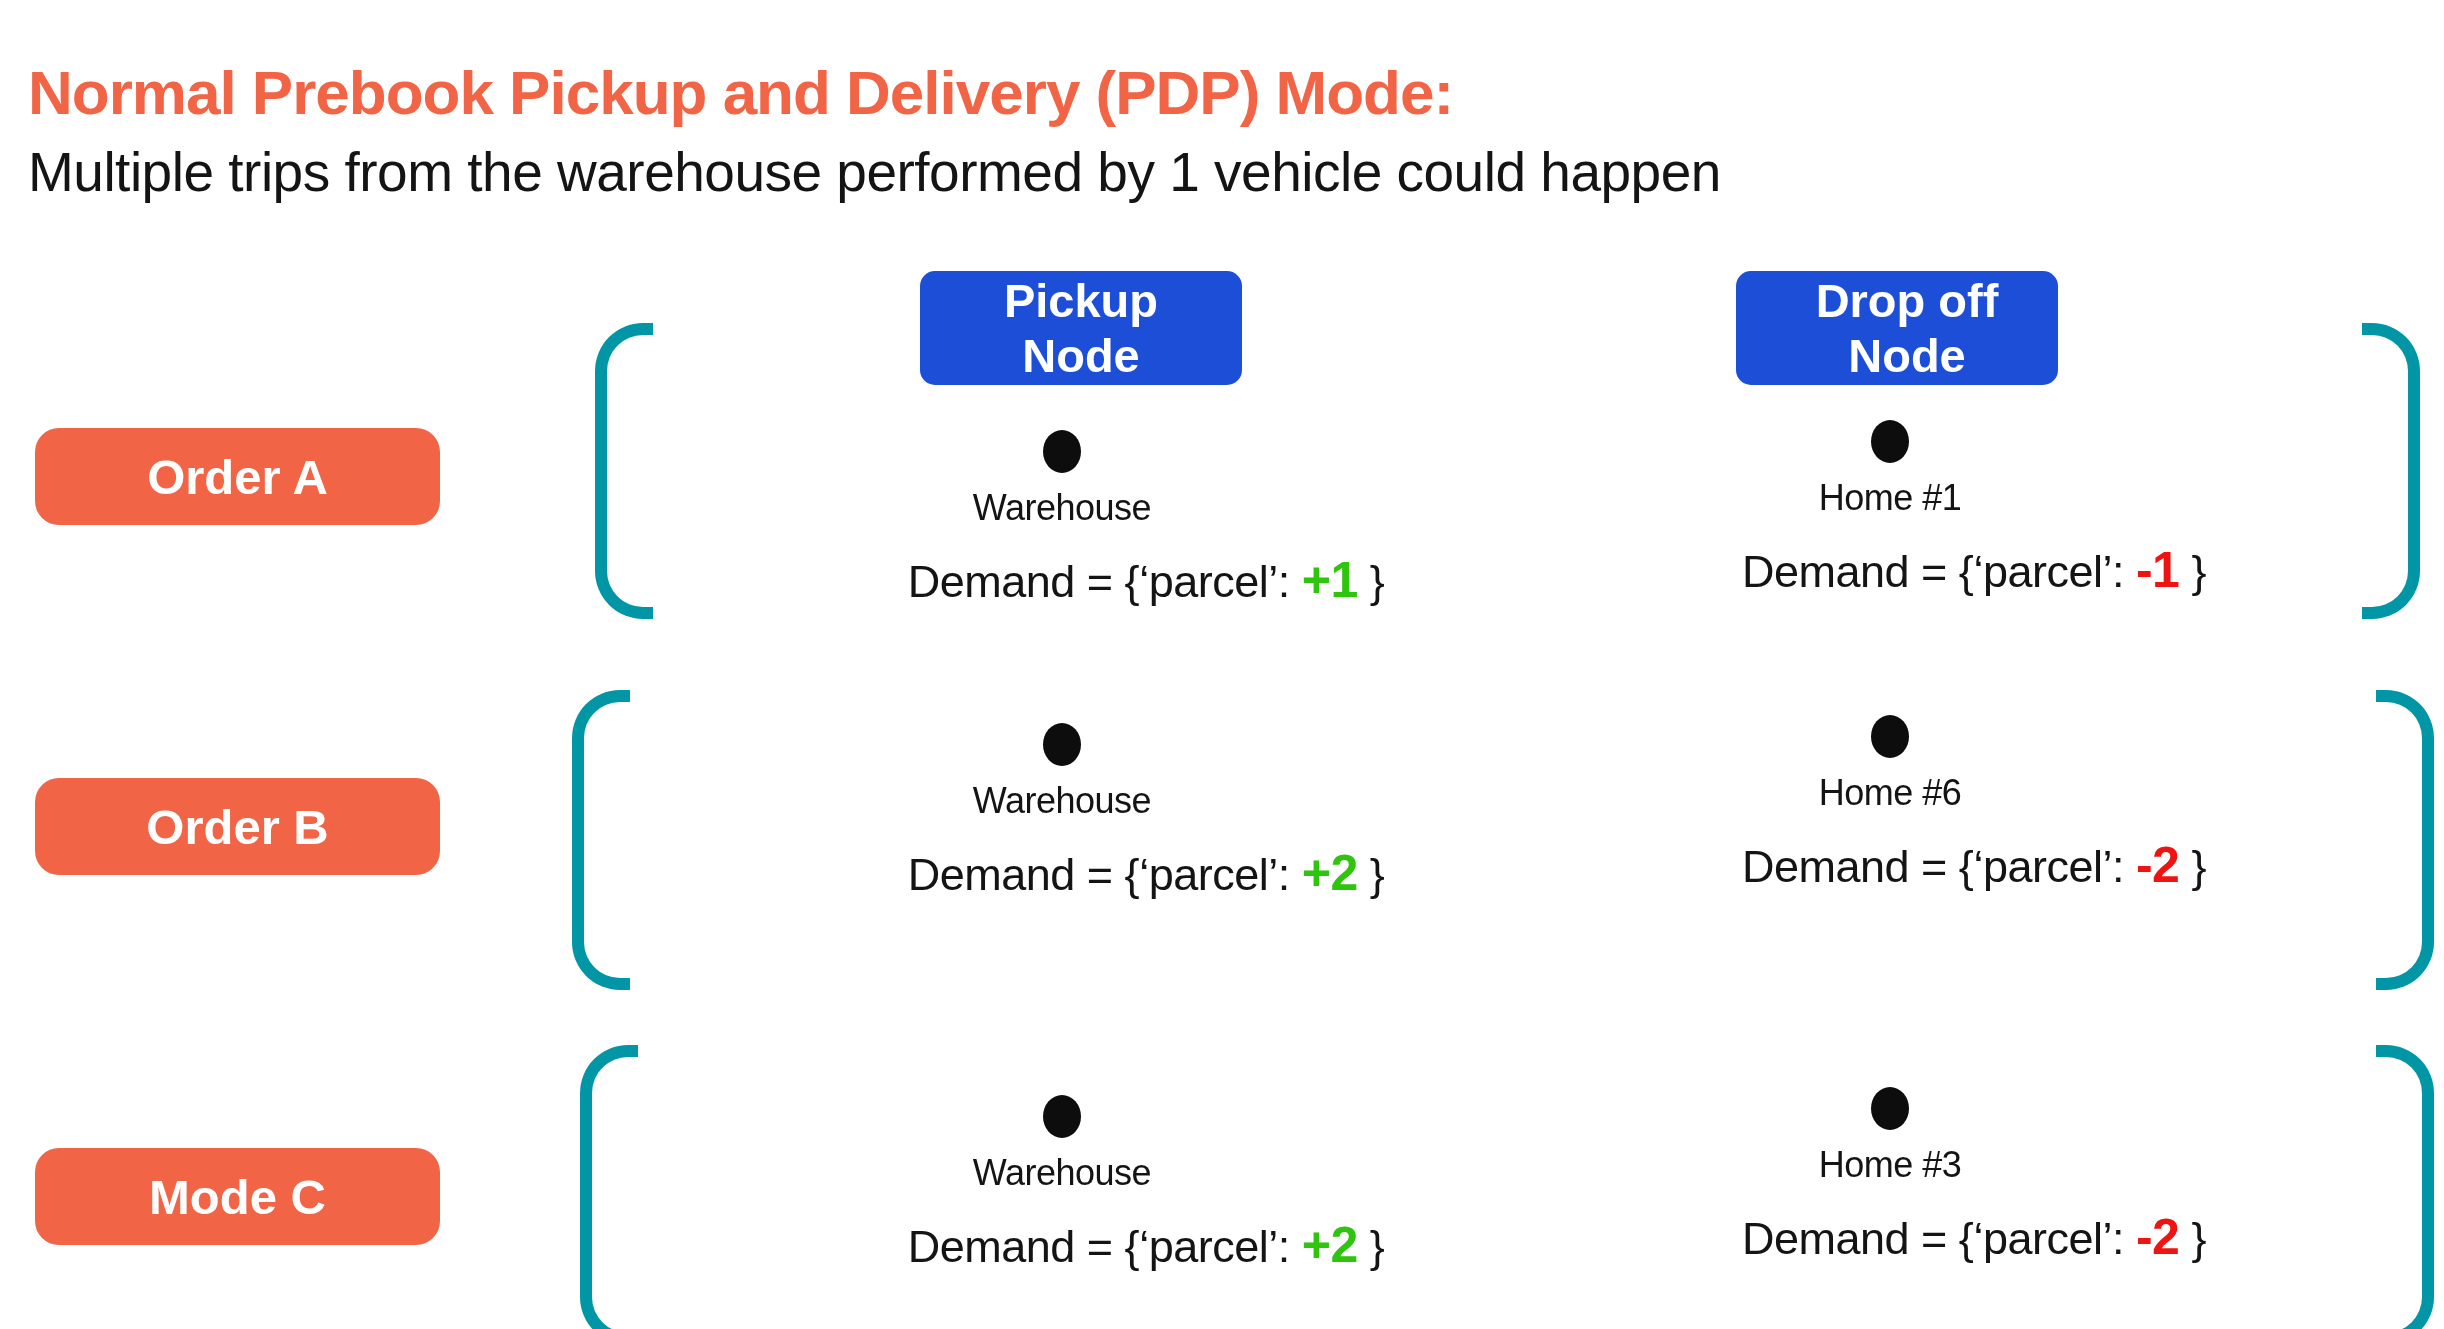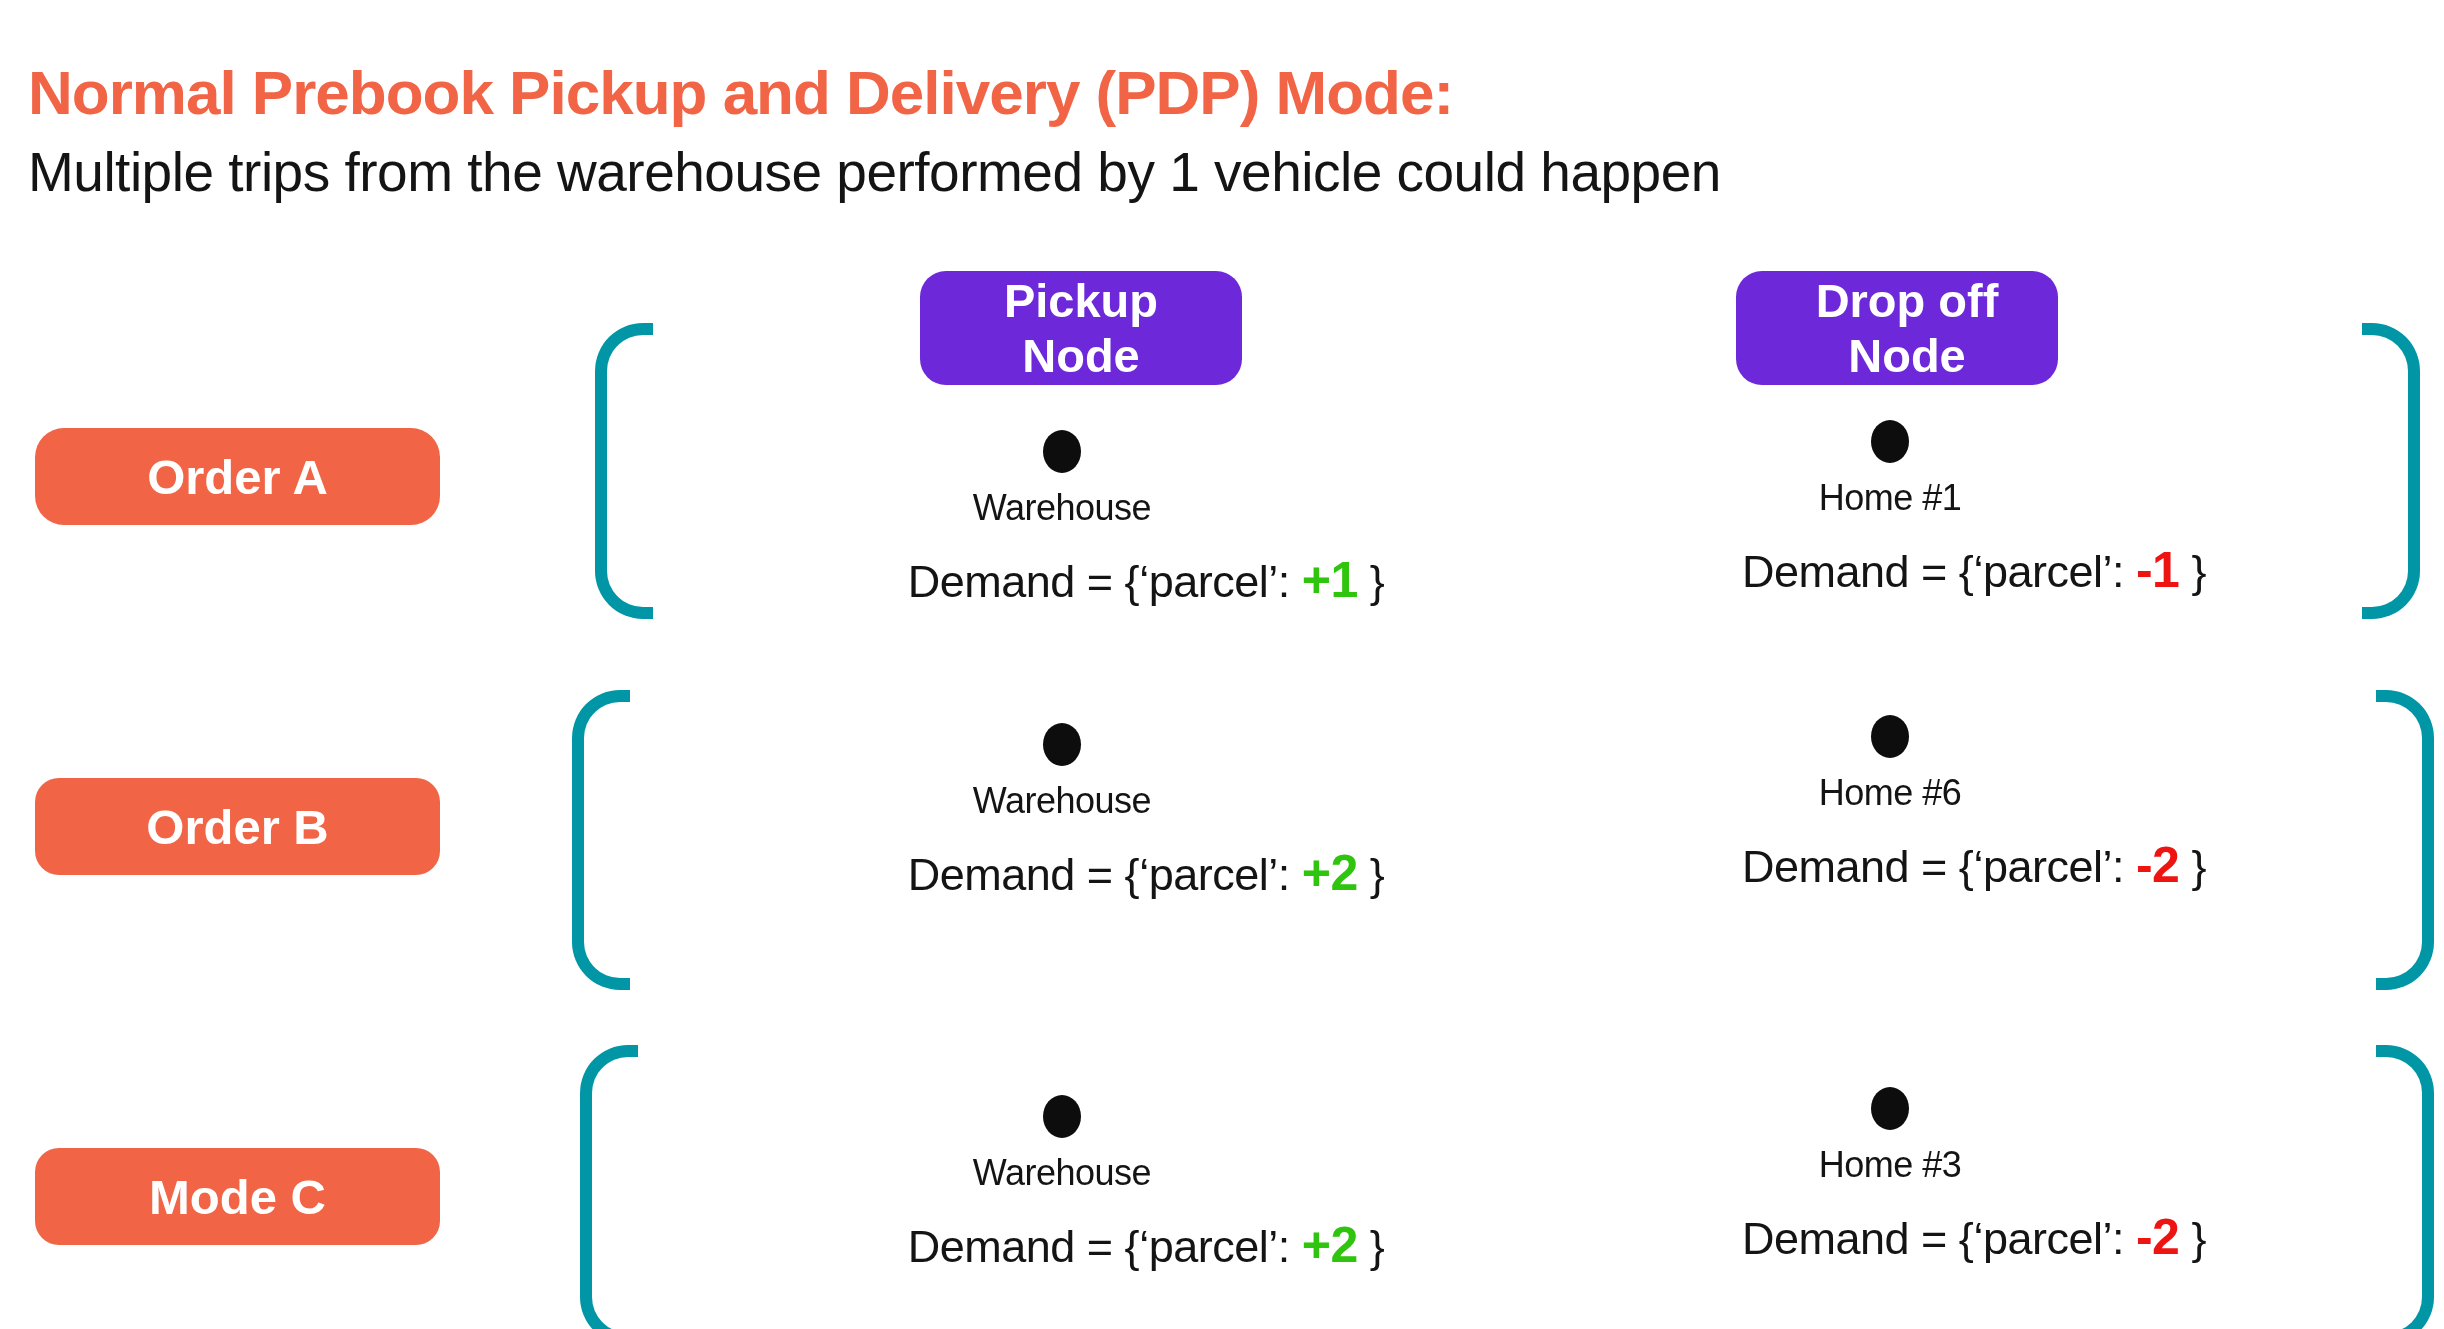--- a/index.html
+++ b/index.html
@@ -22,38 +22,38 @@
   .subtitle {
     position:absolute; left:28px; top:95px;
     font-size:55px; font-weight:400; letter-spacing:-0.5px;
     color:#141414; white-space:nowrap;
   }
 
   
   .col-badge {
     position:absolute; top:226px;
     width:322px; min-height:114px;
-    background:#6d28d9; color:#ffffff;
-    border-radius:26px;
+    background:#1d4ed8; color:#ffffff;
+    border-radius:15px;
     display:flex; align-items:center; justify-content:center;
     text-align:center; font-weight:700; font-size:47px; line-height:1.18;
     white-space:pre-line;
   }
   .col-badge.pickup  { left:920px; }
   .col-badge.dropoff { left:1736px;padding-left:20px; }
 
   
   .order-badge {
     position:absolute; left:35px; width:405px; height:97px;
     background:#F16546; color:#ffffff;
     border-radius:24px;
     display:flex; align-items:center; justify-content:center;
     font-weight:700; font-size:49px;
   }
-  .order-badge.row-a { top:383px;border-radius:29px; }
+  .order-badge.row-a { top:383px; }
   .order-badge.row-b { top:733px; }
   .order-badge.row-c { top:1103px; }
 
   
   .bracket {
     position:absolute; width:58px;
     border:12px solid #0096A6;
     background:transparent;
   }
   .bracket.left  { border-right:none; border-radius:48px 0 0 48px; }

